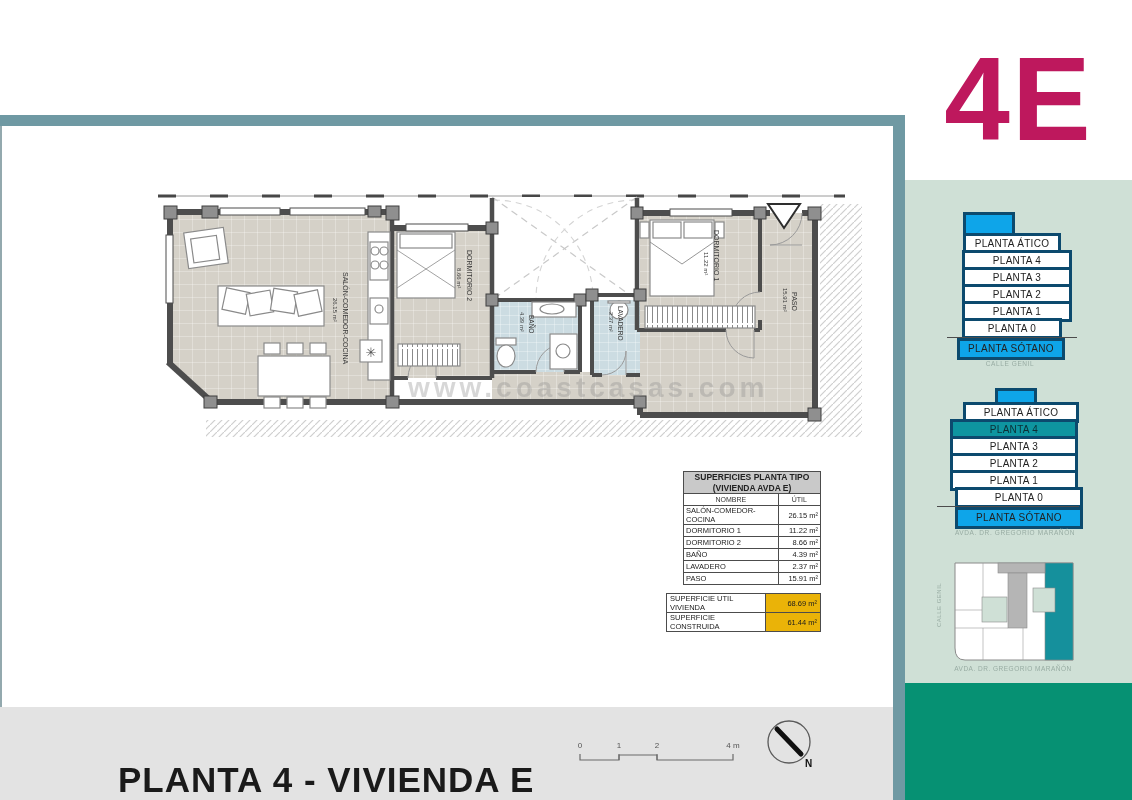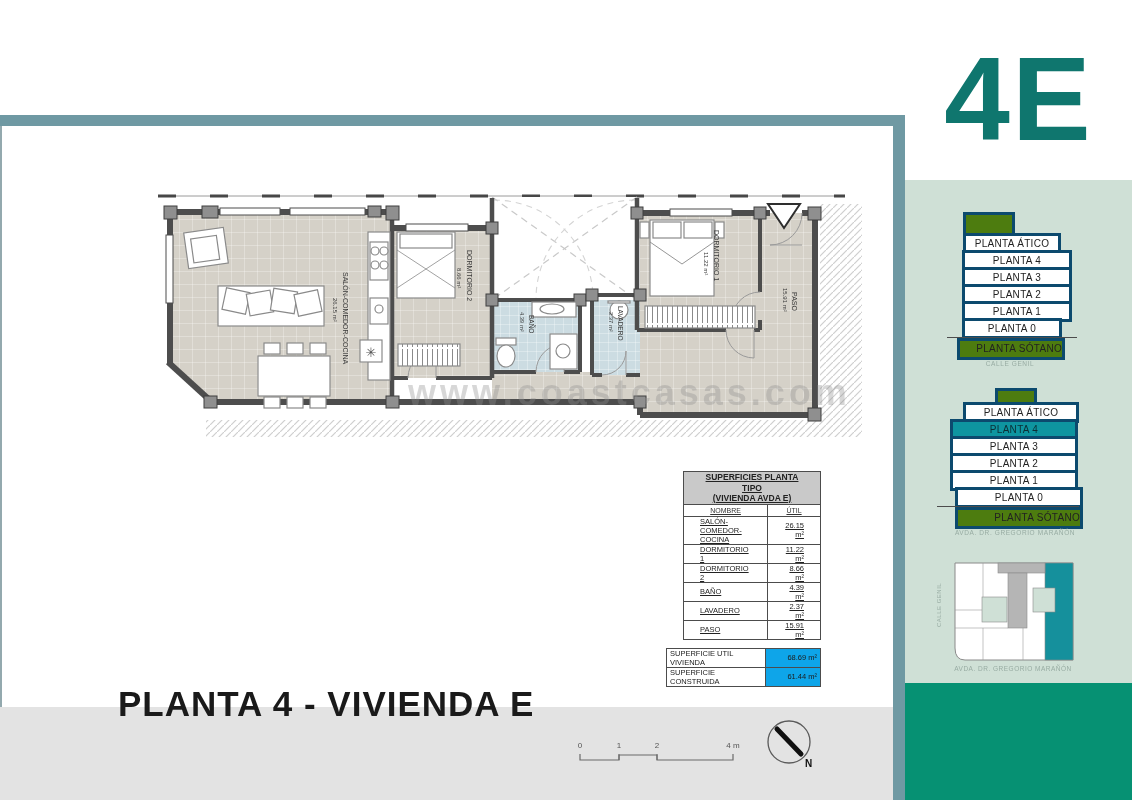--- a/index.html
+++ b/index.html
@@ -7,42 +7,42 @@
   .abs{position:absolute;}
 
   
   .bar-h{left:0;top:115px;width:905px;height:11px;background:#6f99a3;}
   .bar-v{left:893px;top:115px;width:12px;height:685px;background:#6f99a3;}
   .edge-l{left:0;top:126px;width:2px;height:581px;background:#93a9ae;}
   .footer{left:0;top:707px;width:893px;height:93px;background:#e3e3e3;}
   .sidebar{left:905px;top:180px;width:227px;height:503px;background:#cfe0d6;}
   .greenblock{left:905px;top:683px;width:227px;height:117px;background:#069173;}
 
-  .unit-code{left:905px;top:40px;width:227px;text-align:center;font-size:118px;font-weight:800;color:#0f766e;letter-spacing:2px;line-height:1;}
-  .plan-title{left:118px;top:684px;font-size:35px;font-weight:800;color:#1a1a1a;letter-spacing:1px;}
-
-  .watermark{left:408px;top:372px;font-size:36px;font-weight:800;color:#8f8f8f;opacity:.35;letter-spacing:4px;pointer-events:none;}
+  .unit-code{left:905px;top:40px;width:227px;text-align:center;font-size:118px;font-weight:800;color:#be185d;letter-spacing:2px;line-height:1;}
+  .plan-title{left:118px;top:760px;font-size:35px;font-weight:800;color:#1a1a1a;letter-spacing:1px;}
+
+  .watermark{left:408px;top:372px;font-size:28px;font-weight:800;color:#8f8f8f;opacity:.35;letter-spacing:4px;pointer-events:none;}
 
   
   .tblwrap{left:666px;top:471px;width:156px;font-size:7.5px;color:#222;}
   table{border-collapse:collapse;}
   .maintbl{margin-left:17px;width:138px;}
-  .maintbl td{border:1px solid #4c4c4c;height:11px;padding:0 16px;text-decoration:underline;}
+  .maintbl td{border:1px solid #4c4c4c;height:11px;padding:0 2px;}
   .tbl-title{background:#c9c9c9;text-align:center;font-weight:bold;font-size:8.5px;line-height:1.25;padding:2px 0;}
   .tbl-head td{text-align:center;font-size:7px;color:#333;}
   .c-name{width:95px;text-align:left;}
   .c-val{width:40px;text-align:right;}
   .sumtbl{margin-top:8px;width:155px;}
   .sumtbl td{border:1px solid #4c4c4c;height:12px;padding:0 3px;}
   .s-name{width:99px;text-align:left;}
-  .s-val{width:53px;text-align:right;background:#0ea5e9;color:#1d1d1d;}
+  .s-val{width:53px;text-align:right;background:#eab308;color:#1d1d1d;}
 
   
   .flr{position:absolute;background:#fff;border:3px solid #0c4a6e;font-size:10px;font-weight:normal;color:#222;text-align:center;line-height:15px;letter-spacing:.3px;}
-  .flr-gray{background:#4d7c0f;text-align:right;}
+  .flr-gray{background:#0ea5e9;}
   .flr-teal{background:#0e95a0;color:#0c2e35;}
   .gline{position:absolute;height:1px;background:#4c4c4c;}
   .street{position:absolute;font-size:6.5px;color:#98aca3;text-align:center;letter-spacing:.6px;white-space:nowrap;}
 </style>
 </head>
 <body>
 
 <div class="stage">
 
   <div class="abs bar-h"></div>

